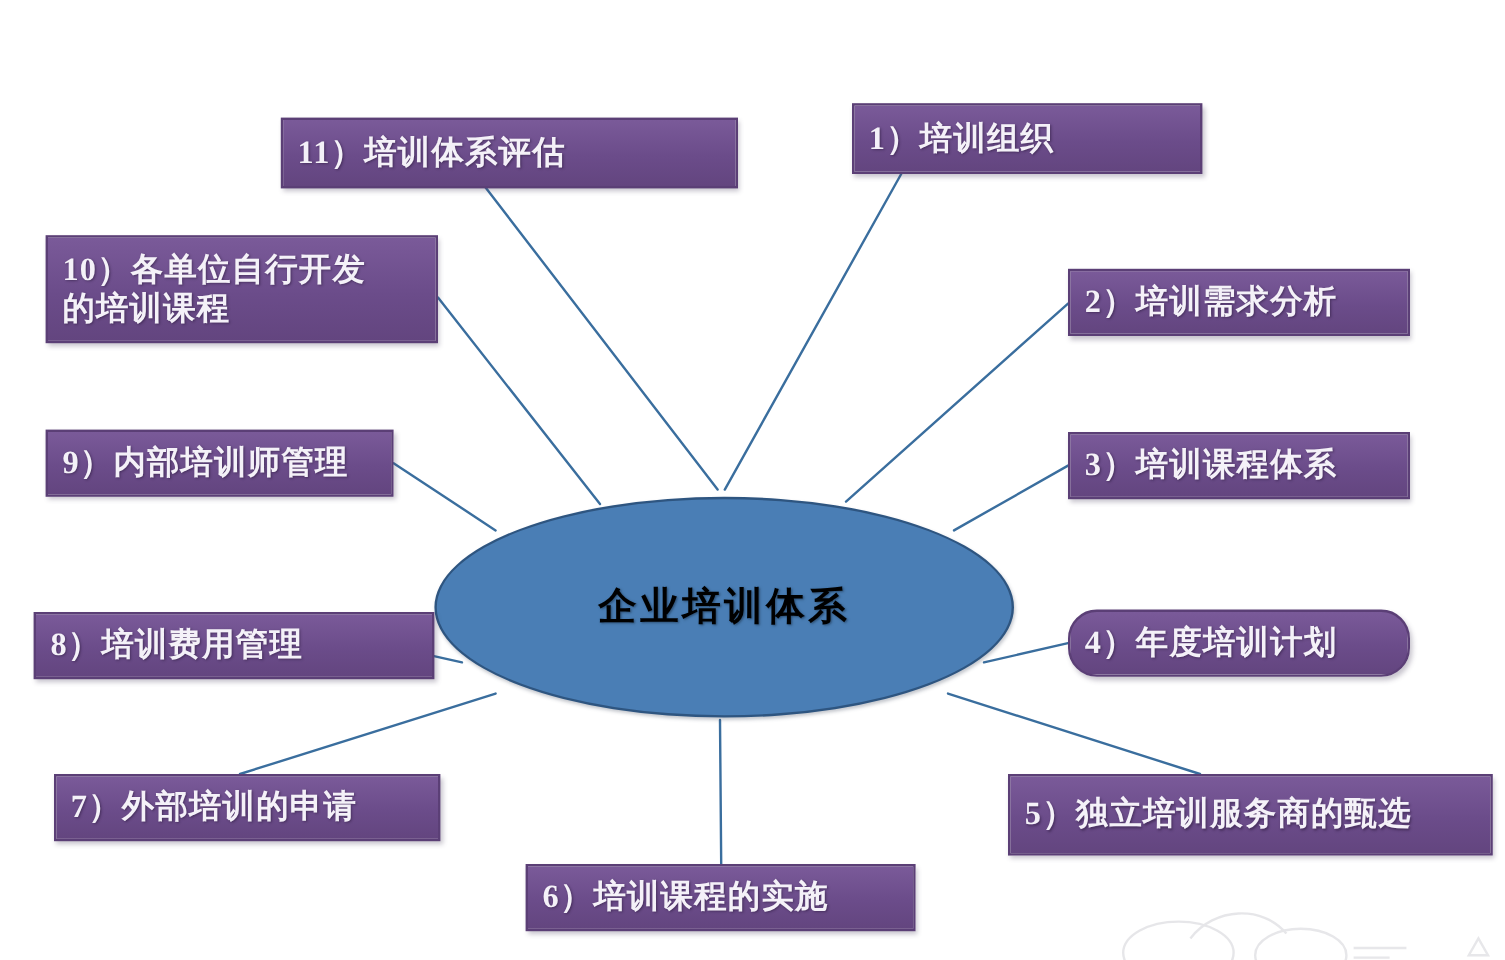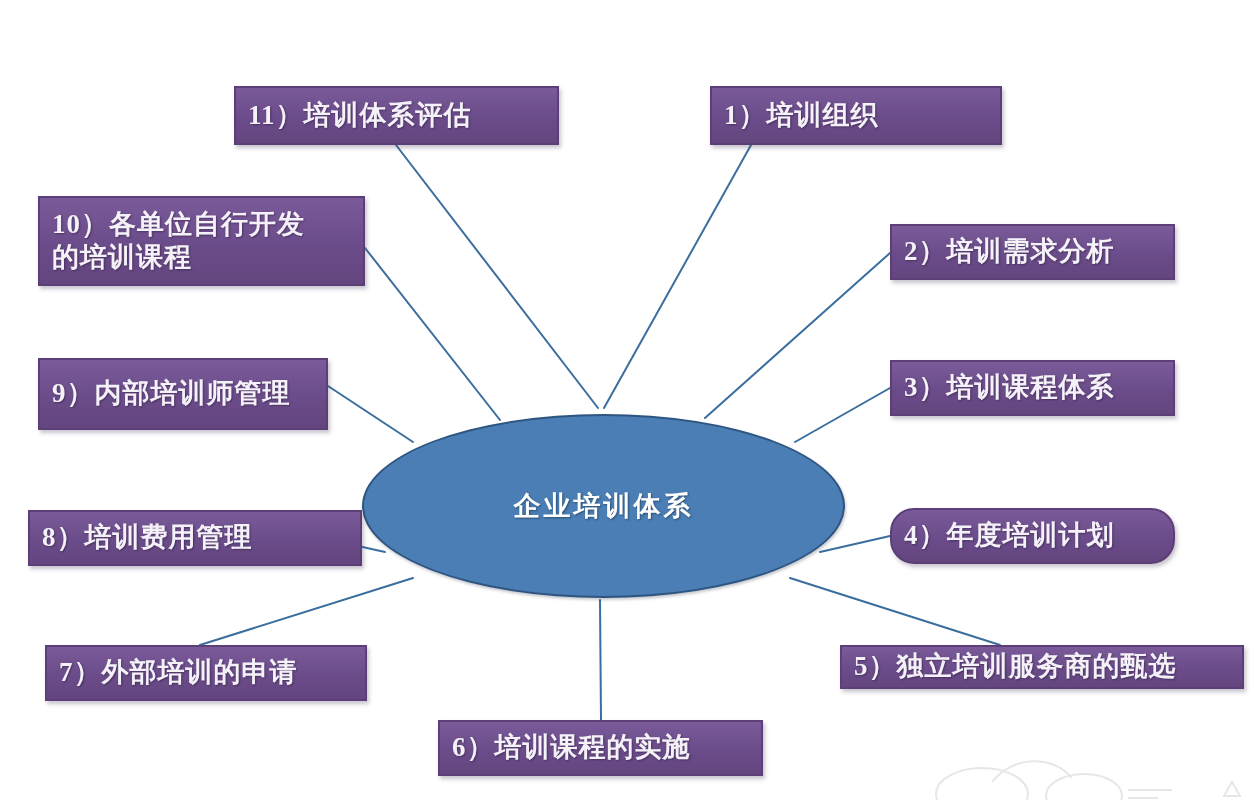--- a/index.html
+++ b/index.html
@@ -36,22 +36,22 @@
     border-radius: 50%;
     background: #4a7eb5;
     border: 2px solid #2e5580;
     box-sizing: border-box;
     display: flex;
     align-items: center;
     justify-content: center;
     box-shadow: 1px 2px 3px rgba(60,70,90,0.30);
   }
   .center-label {
-    color: #ffffff;
-    font-size: 27px;
+    color: #000000;
+    font-size: 32px;
     font-weight: bold;
     letter-spacing: 3px;
     text-shadow: 1px 1px 2px rgba(20,40,60,0.55);
     font-family: "Liberation Serif", "DejaVu Serif", serif;
   }
   
   .node-box {
     position: absolute;
     z-index: 3;
     box-sizing: border-box;
@@ -108,28 +108,28 @@
 
   <div class="center-node">
     <span class="center-label">企业培训体系</span>
   </div>
 
   <div id="nodes-host">
       <div class="node-box" style="left: 710px; top: 86px; width: 292px; height: 59px;"><span>1）培训组织</span></div>
       <div class="node-box" style="left: 890px; top: 224px; width: 285px; height: 56px;"><span>2）培训需求分析</span></div>
       <div class="node-box" style="left: 890px; top: 360px; width: 285px; height: 56px;"><span>3）培训课程体系</span></div>
       <div class="node-box" style="left: 890px; top: 508px; width: 285px; height: 56px; border-radius: 24px;"><span>4）年度培训计划</span></div>
-      <div class="node-box" style="left: 840px; top: 645px; width: 404px; height: 44px;"><span>5）独立培训服务商的甄选</span></div>
+      <div class="node-box" style="left: 840px; top: 645px; width: 404px; height: 68px;"><span>5）独立培训服务商的甄选</span></div>
       <div class="node-box" style="left: 438px; top: 720px; width: 325px; height: 56px; text-align: center;"><span>6）培训课程的实施</span></div>
       <div class="node-box" style="left: 45px; top: 645px; width: 322px; height: 56px;"><span>7）外部培训的申请</span></div>
       <div class="node-box" style="left: 28px; top: 510px; width: 334px; height: 56px;"><span>8）培训费用管理</span></div>
-      <div class="node-box" style="left: 38px; top: 358px; width: 290px; height: 72px;"><span>9）内部培训师管理</span></div>
+      <div class="node-box" style="left: 38px; top: 358px; width: 290px; height: 56px;"><span>9）内部培训师管理</span></div>
       <div class="node-box two-line" style="left: 38px; top: 196px; width: 327px; height: 90px;"><span>10）各单位自行开发
 的培训课程</span></div>
-      <div class="node-box" style="left: 234px; top: 86px; width: 325px; height: 59px;"><span>11）培训体系评估</span></div>
+      <div class="node-box" style="left: 234px; top: 98px; width: 381px; height: 59px;"><span>11）培训体系评估</span></div>
     </div>
 
   <svg class="watermark" viewBox="0 0 320 62" aria-hidden="true">
     <ellipse cx="50" cy="56" rx="46" ry="26" fill="none" stroke="#6a6a7a" stroke-width="2"></ellipse>
     <ellipse cx="152" cy="58" rx="38" ry="22" fill="none" stroke="#6a6a7a" stroke-width="2"></ellipse>
     <path d="M60 44 C 80 18, 120 16, 140 40" fill="none" stroke="#6a6a7a" stroke-width="2"></path>
     <path d="M196 52 h 44 M196 60 h 30" stroke="#6a6a7a" stroke-width="2" fill="none"></path>
     <path d="M300 44 l 8 14 l -16 0 z" fill="none" stroke="#6a6a7a" stroke-width="2"></path>
   </svg>
 

